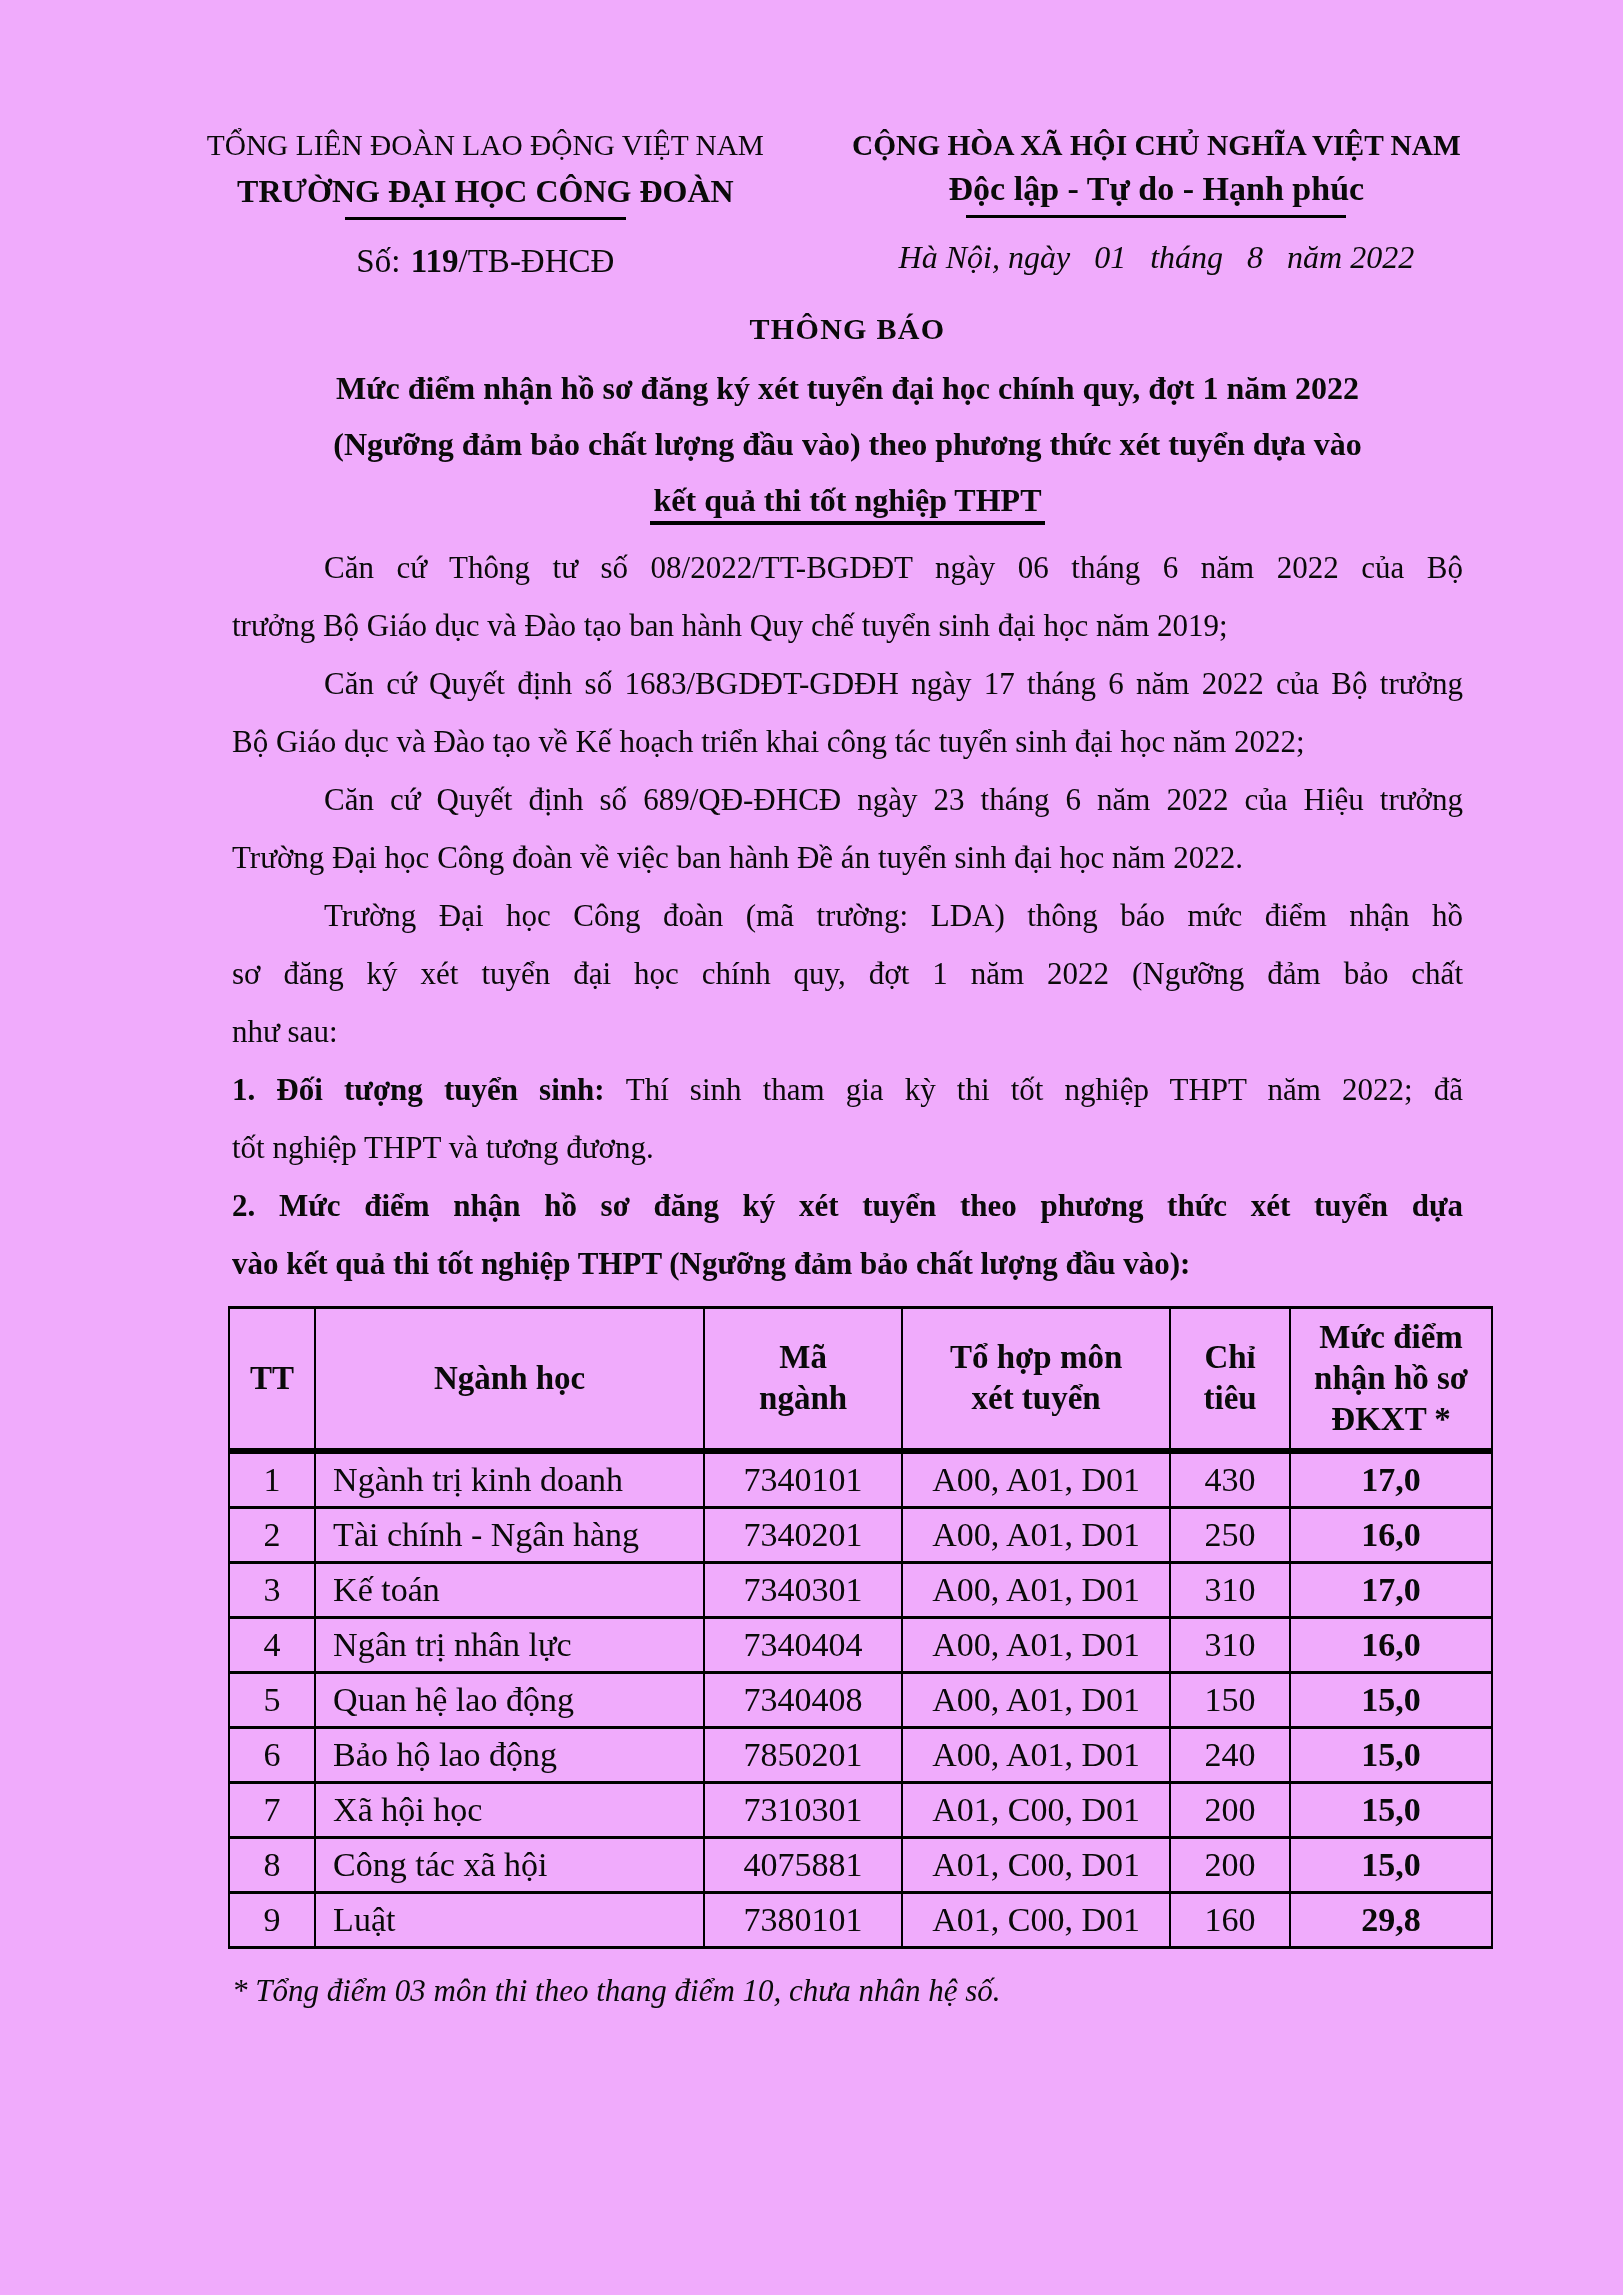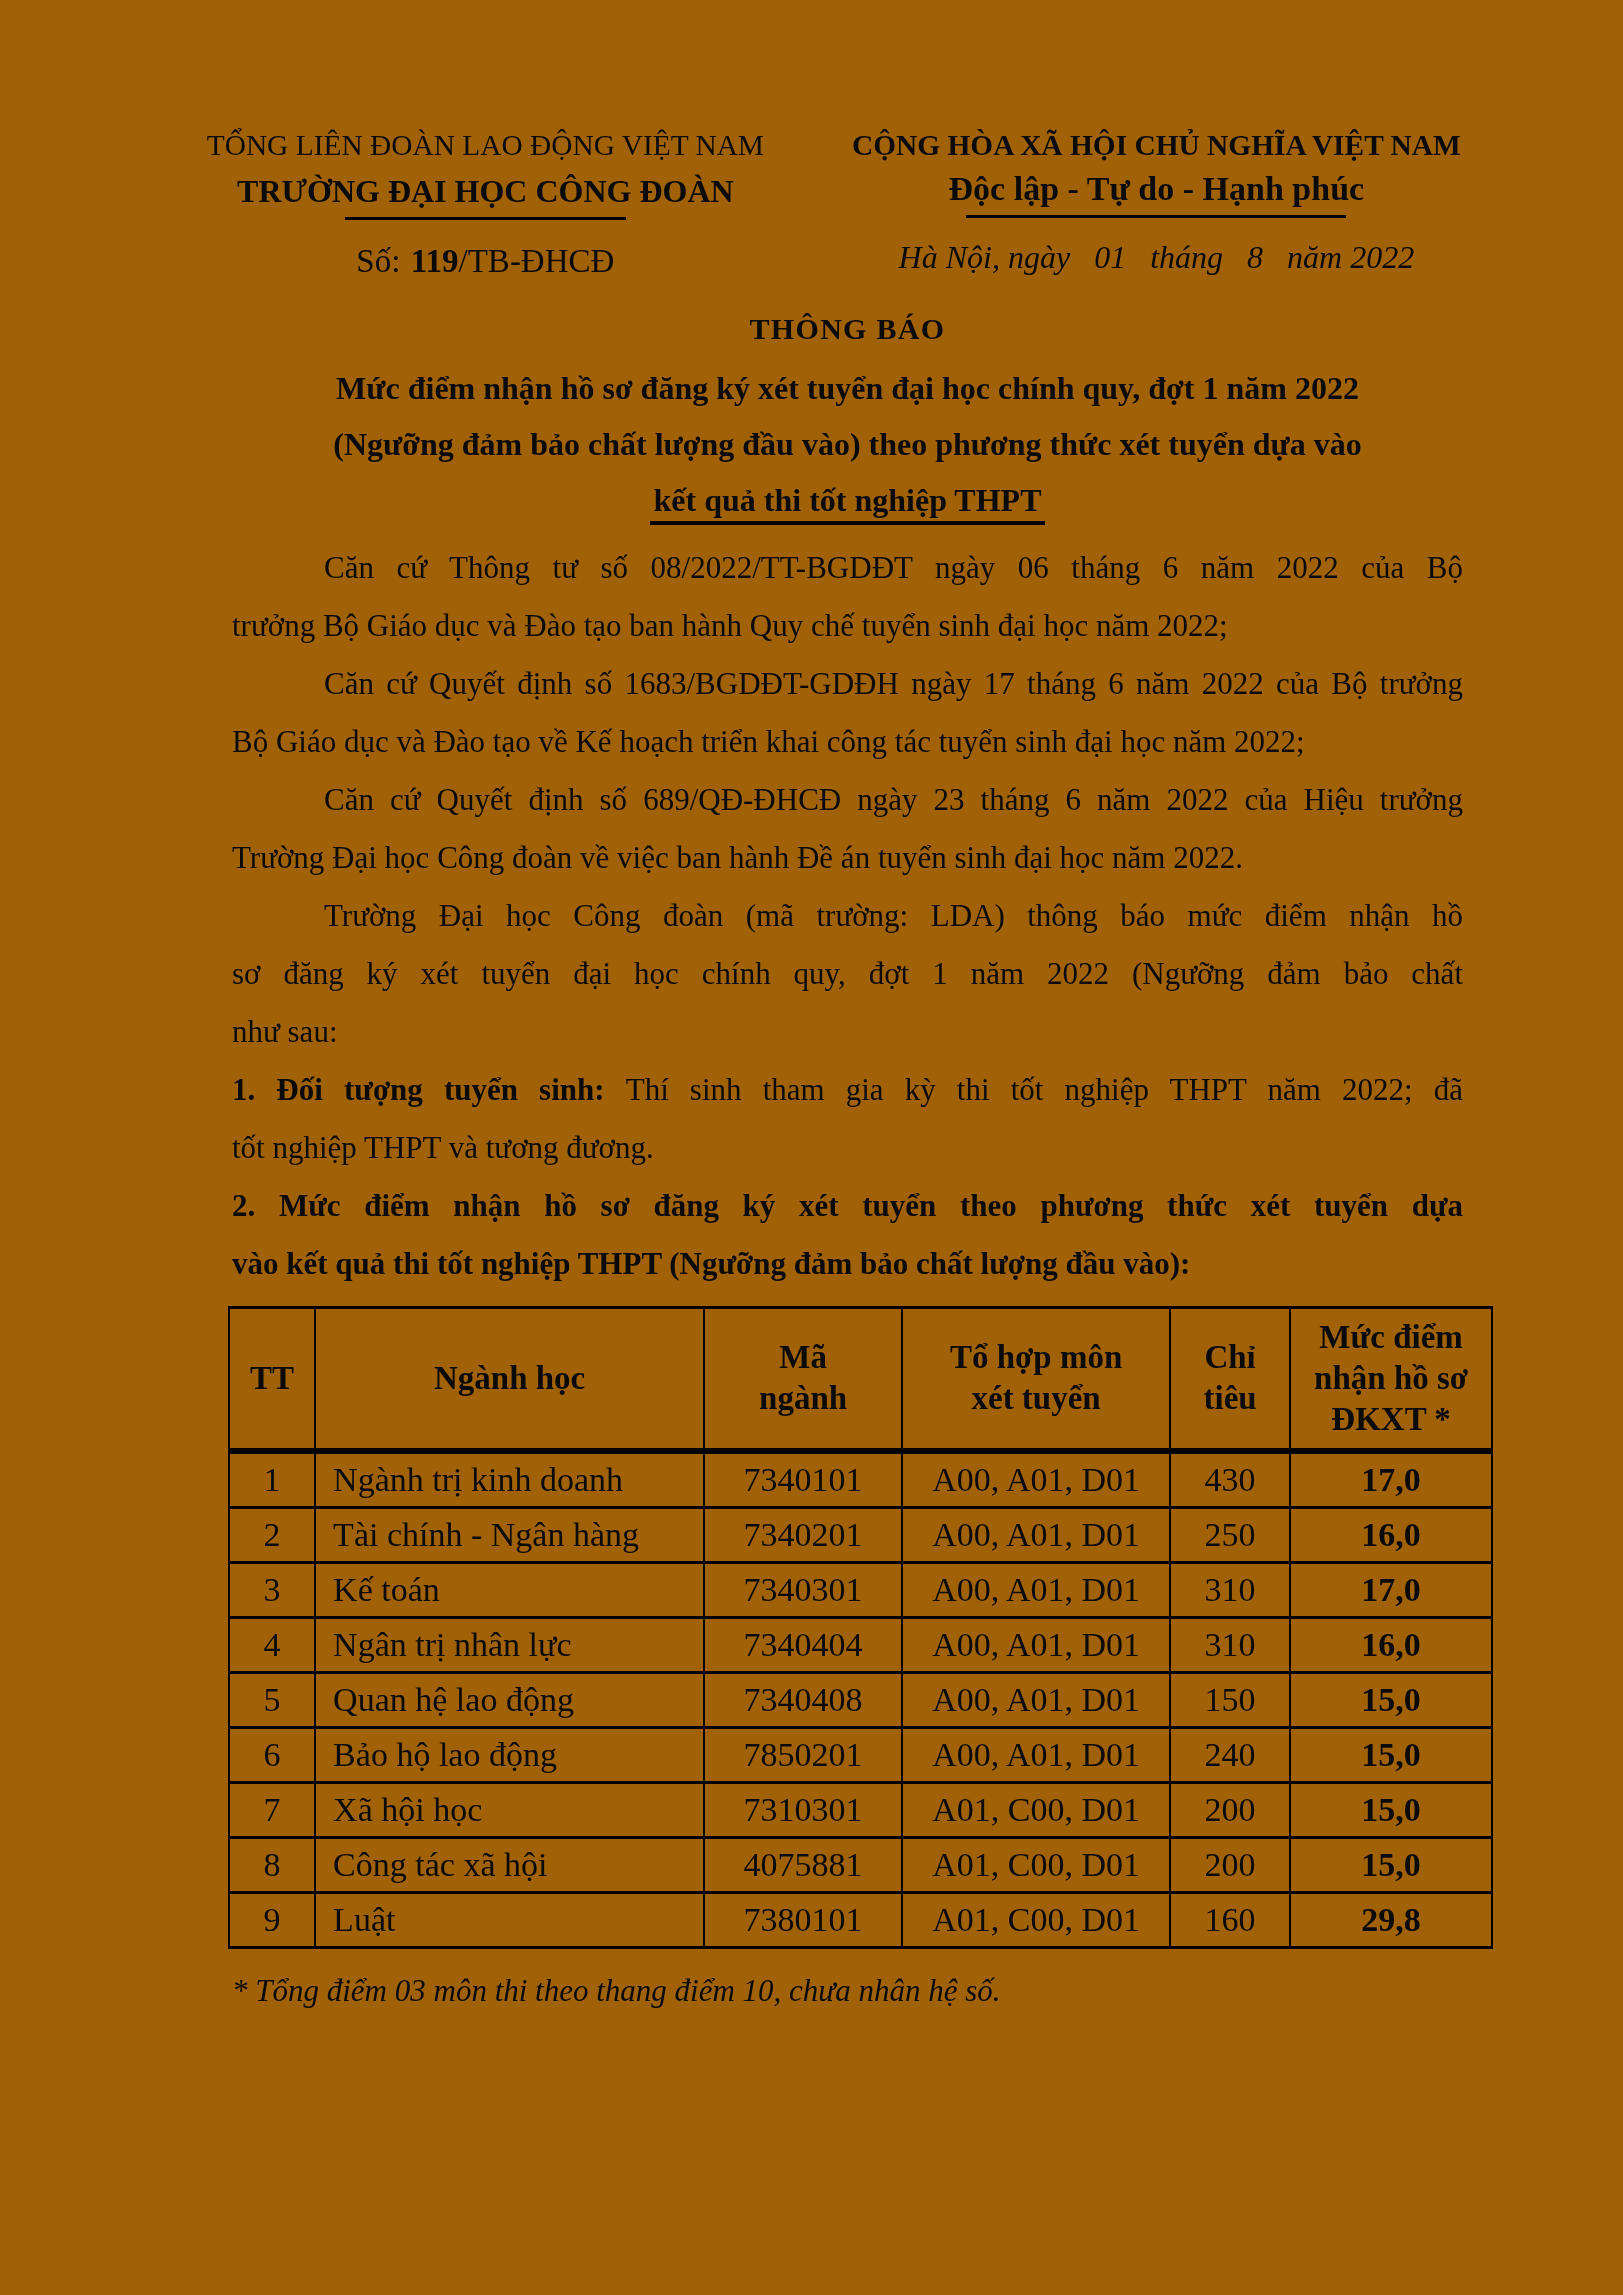--- a/index.html
+++ b/index.html
@@ -1,18 +1,18 @@
 <!DOCTYPE html>
 <html lang="vi" style="font-size:10.5px"><head>
 <meta charset="utf-8">
 <style>
   html,body { margin:0; padding:0; background:#e8e8e8; }
   .page {
     position:relative; width:1623px; height:2295px; margin:0 auto;
-    background:#a16207; color:#0a0a0a; overflow:hidden;
+    background:#f0abfc; color:#0a0a0a; overflow:hidden;
     font-family:"Liberation Serif","DejaVu Serif",serif;
   }
   .b { font-weight:700; }
   
   .hdr { display:flex; padding:126px 111px 0 170px; }
   .hdr-col { text-align:center; }
   .hdr-left  { width:47%; }
   .hdr-right { width:53%; }
   .h-line1 { font-size:29.4px; line-height:38px; white-space:nowrap; }
   .h-line2 { font-size:32px; line-height:41px; font-weight:700; margin-top:6.5px; white-space:nowrap; }
@@ -76,21 +76,21 @@
     <div class="doc-title">THÔNG BÁO</div>
     <div class="doc-subtitle">
         <div>Mức điểm nhận hồ sơ đăng ký xét tuyển đại học chính quy, đợt 1 năm 2022</div>
         <div>(Ngưỡng đảm bảo chất lượng đầu vào) theo phương thức xét tuyển dựa vào</div>
         <div><span class="rule-under">kết quả thi tốt nghiệp THPT</span></div>
       </div>
 
     <div class="paras">
         <div>
           <div class="bline j ind"><span>Căn cứ Thông tư số 08/2022/TT-BGDĐT ngày 06 tháng 6 năm 2022 của Bộ</span></div>
-          <div class="bline"><span>trưởng Bộ Giáo dục và Đào tạo ban hành Quy chế tuyển sinh đại học năm 2022;</span></div>
+          <div class="bline"><span>trưởng Bộ Giáo dục và Đào tạo ban hành Quy chế tuyển sinh đại học năm 2019;</span></div>
         </div>
         <div>
           <div class="bline j ind"><span>Căn cứ Quyết định số 1683/BGDĐT-GDĐH ngày 17 tháng 6 năm 2022 của Bộ trưởng</span></div>
           <div class="bline"><span>Bộ Giáo dục và Đào tạo về Kế hoạch triển khai công tác tuyển sinh đại học năm 2022;</span></div>
         </div>
         <div>
           <div class="bline j ind"><span>Căn cứ Quyết định số 689/QĐ-ĐHCĐ ngày 23 tháng 6 năm 2022 của Hiệu trưởng</span></div>
           <div class="bline"><span>Trường Đại học Công đoàn về việc ban hành Đề án tuyển sinh đại học năm 2022.</span></div>
         </div>
         <div>

